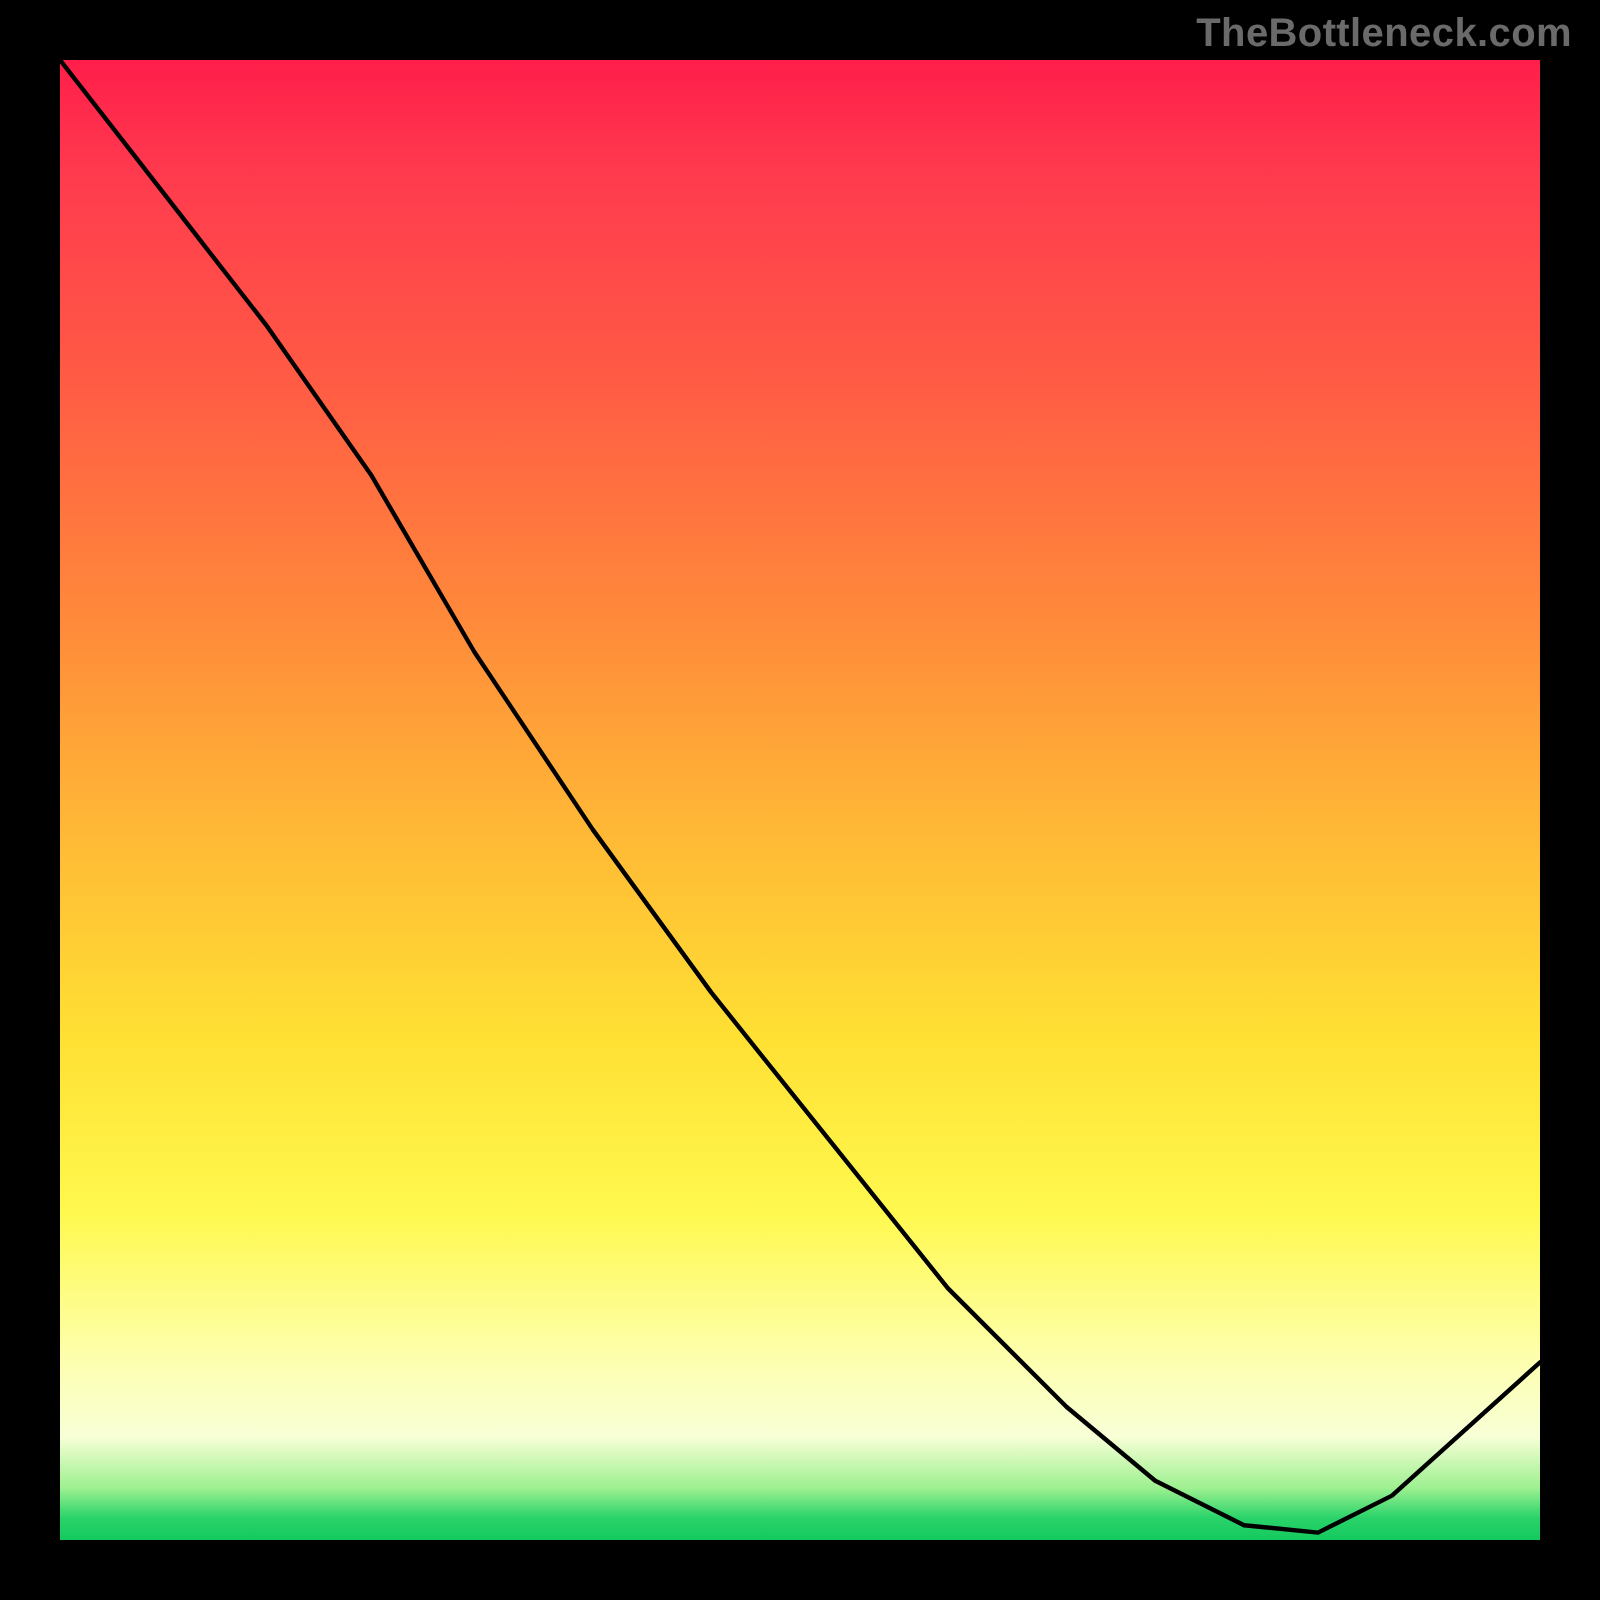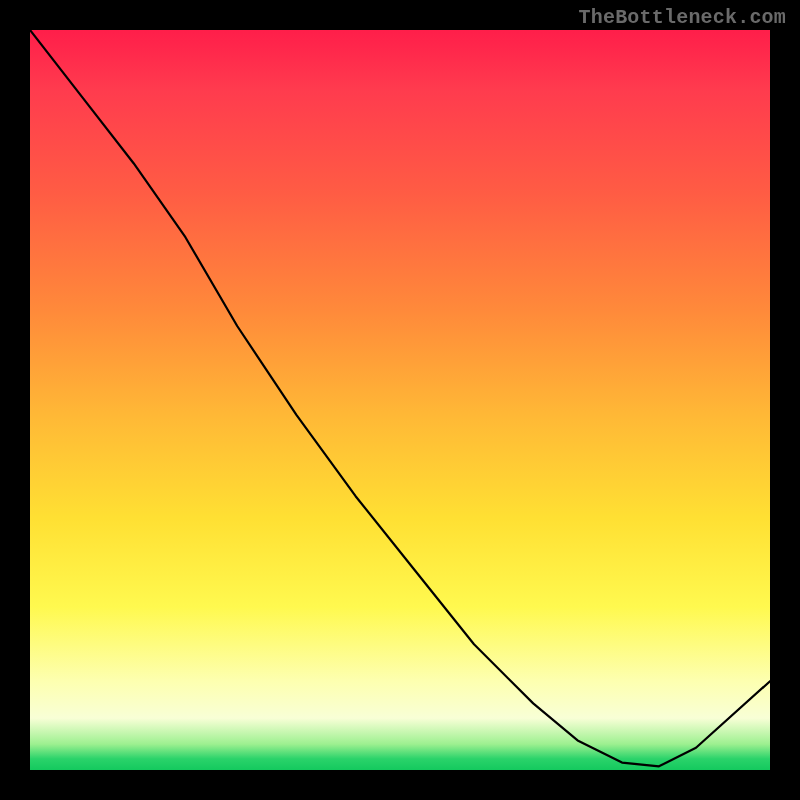--- a/index.html
+++ b/index.html
@@ -8,21 +8,20 @@
     width: 800px;
     height: 800px;
     background: #000;
     font-family: Arial, Helvetica, sans-serif;
     overflow: hidden;
   }
   .container {
     position: relative;
     width: 800px;
     height: 800px;
-    font-family: Liberation Mono, monospace;
   }
   .watermark {
     position: absolute;
     top: 6px;
     right: 14px;
     font-size: 20px;
     font-weight: bold;
     color: #6a6a6a;
     letter-spacing: 0.2px;
     z-index: 5;

